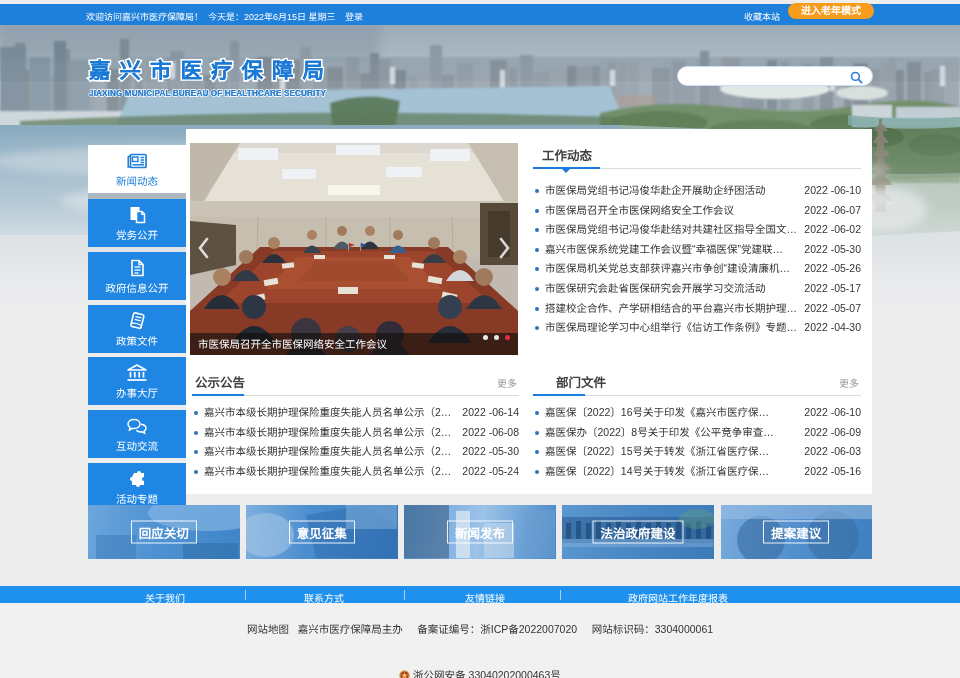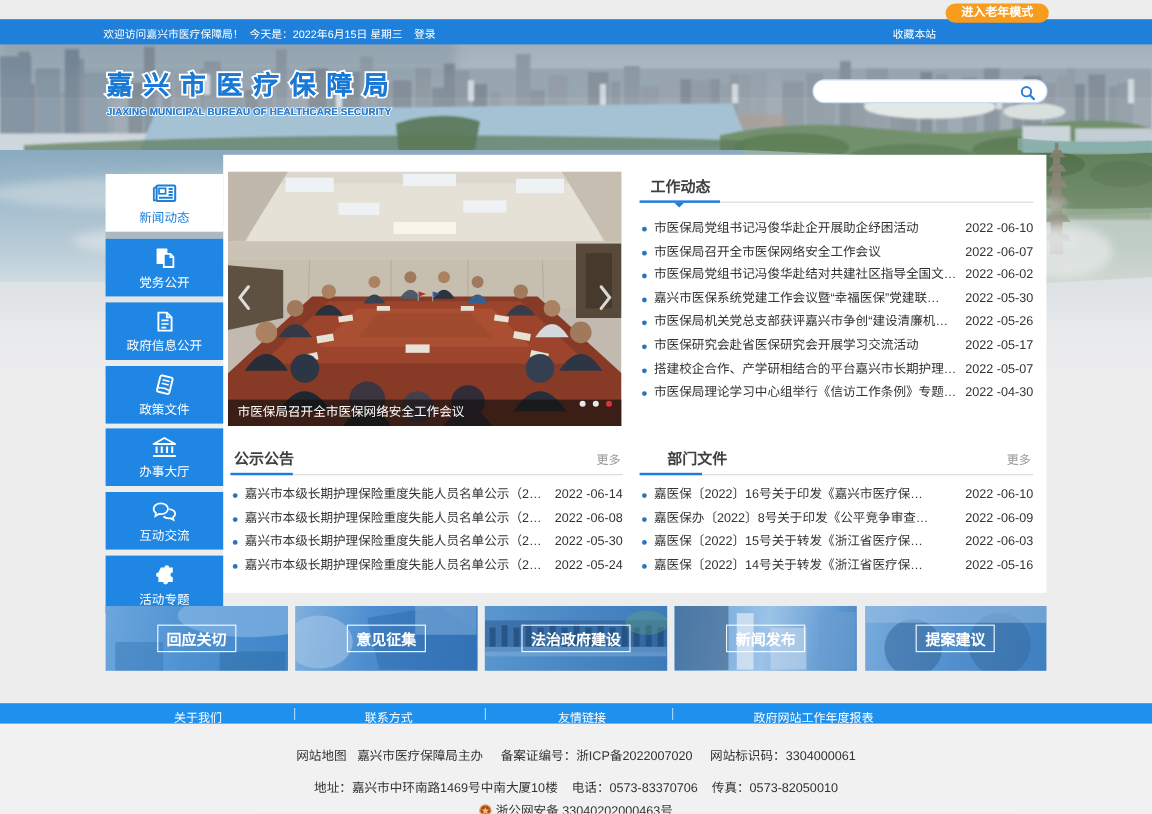--- a/index.html
+++ b/index.html
@@ -1,20 +1,20 @@
 <!DOCTYPE html>
 <html lang="zh-CN"><head>
 <meta charset="utf-8">
 <title>嘉兴市医疗保障局</title>
 <style>
 * { margin:0; padding:0; box-sizing:border-box; }
 html,body { width:960px; height:678px; overflow:hidden; }
 body { font-family:"Liberation Sans", sans-serif; background:#ededee; position:relative; }
 
-.topbar { position:absolute; left:0; top:16px; width:960px; height:21px; background:#1f80dc; color:#fff; font-size:9px; z-index:30; }
+.topbar { position:absolute; left:0; top:4px; width:960px; height:21px; background:#1f80dc; color:#fff; font-size:9px; z-index:30; }
 .topbar span { position:absolute; top:6px; }
 .tb-welcome { left:86px; }
 .tb-date { left:208px; }
 .tb-login { left:345px; }
 .tb-fav { left:744px; }
 .tb-btn { position:absolute; left:788px; top:2.5px; width:86px; height:16px; background:#f89c1e; border-radius:8px; color:#fff; font-size:10px; font-weight:bold; text-align:center; line-height:16px; z-index:31; }
 
 .header-photo { position:absolute; left:0; top:21px; width:960px; height:310px; z-index:1; }
 
 .logo { position:absolute; left:84px; top:48px; z-index:5; }
@@ -472,20 +472,29 @@
     <span class="blabel">回应关切</span>
   </div>
   <div class="banner" style="background:linear-gradient(100deg,#7fb0de 0%,#4d8ecf 40%,#3578bb 100%);">
     <svg width="151.5" height="53.5" viewBox="0 0 151.5 53.5" style="position:absolute;left:0;top:0;">
         <ellipse cx="20" cy="30" rx="28" ry="22" fill="#a9c9e8" opacity="0.55"></ellipse>
         <path d="M60 10 L120 0 L151 20 L151 53 L70 53 Z" fill="#2d6cae" opacity="0.5"></path>
         <rect x="100" y="0" width="51" height="24" fill="#7aaad8" opacity="0.6"></rect>
       </svg>
     <span class="blabel">意见征集</span>
   </div>
+  <div class="banner" style="background:linear-gradient(100deg,#5d9bd6 0%,#9cc3e8 50%,#4486c6 100%);">
+    <svg width="151.5" height="53.5" viewBox="0 0 151.5 53.5" style="position:absolute;left:0;top:0;">
+        <rect x="0" y="0" width="45" height="53.5" fill="#39597e" opacity="0.55"></rect>
+        <rect x="52" y="6" width="14" height="47" fill="#d9e6f2" opacity="0.8"></rect>
+        <rect x="80" y="18" width="30" height="35" fill="#c4d8ec" opacity="0.6"></rect>
+        <rect x="120" y="5" width="31" height="48" fill="#6d9fd0" opacity="0.6"></rect>
+      </svg>
+    <span class="blabel">新闻发布</span>
+  </div>
   <div class="banner" style="background:linear-gradient(100deg,#5b97cf 0%,#4987c4 50%,#3c7ab8 100%);">
     <svg width="151.5" height="53.5" viewBox="0 0 151.5 53.5" style="position:absolute;left:0;top:0;">
         <rect x="0" y="12" width="151.5" height="26" fill="#2c5e94" opacity="0.6"></rect>
         <g fill="#1e4a78" opacity="0.7">
           <rect x="4" y="18" width="5" height="16"></rect>
           <rect x="14" y="16" width="5" height="18"></rect>
           <rect x="24" y="18" width="5" height="16"></rect>
           <rect x="34" y="15" width="5" height="19"></rect>
           <rect x="44" y="18" width="5" height="16"></rect>
           <rect x="54" y="16" width="5" height="18"></rect>
@@ -497,29 +506,20 @@
           <rect x="114" y="15" width="5" height="19"></rect>
           <rect x="124" y="18" width="5" height="16"></rect>
           <rect x="134" y="16" width="5" height="18"></rect>
           <rect x="144" y="18" width="5" height="16"></rect>
         </g>
         <rect x="0" y="34" width="151.5" height="8" fill="#88b3dd" opacity="0.45"></rect>
         <ellipse cx="135" cy="14" rx="18" ry="10" fill="#65a083" opacity="0.4"></ellipse>
       </svg>
     <span class="blabel">法治政府建设</span>
   </div>
-  <div class="banner" style="background:linear-gradient(100deg,#5d9bd6 0%,#9cc3e8 50%,#4486c6 100%);">
-    <svg width="151.5" height="53.5" viewBox="0 0 151.5 53.5" style="position:absolute;left:0;top:0;">
-        <rect x="0" y="0" width="45" height="53.5" fill="#39597e" opacity="0.55"></rect>
-        <rect x="52" y="6" width="14" height="47" fill="#d9e6f2" opacity="0.8"></rect>
-        <rect x="80" y="18" width="30" height="35" fill="#c4d8ec" opacity="0.6"></rect>
-        <rect x="120" y="5" width="31" height="48" fill="#6d9fd0" opacity="0.6"></rect>
-      </svg>
-    <span class="blabel">新闻发布</span>
-  </div>
   <div class="banner" style="background:linear-gradient(100deg,#78abdc 0%,#528fcd 50%,#3e7fc0 100%);">
     <svg width="151.5" height="53.5" viewBox="0 0 151.5 53.5" style="position:absolute;left:0;top:0;">
         <ellipse cx="40" cy="35" rx="24" ry="24" fill="#2e6296" opacity="0.5"></ellipse>
         <ellipse cx="112" cy="32" rx="26" ry="26" fill="#35699e" opacity="0.5"></ellipse>
         <rect x="0" y="0" width="151.5" height="14" fill="#9dc2e6" opacity="0.5"></rect>
       </svg>
     <span class="blabel">提案建议</span>
   </div>
 </div>
 
@@ -528,19 +528,18 @@
   <i class="sep" style="left:245px;"></i>
   <span style="left:304px;">联系方式</span>
   <i class="sep" style="left:404px;"></i>
   <span style="left:465px;">友情链接</span>
   <i class="sep" style="left:560px;"></i>
   <span style="left:628px;">政府网站工作年度报表</span>
 </div>
 
 <div class="fbottom">
   <div class="frow1">网站地图&nbsp;&nbsp;&nbsp;嘉兴市医疗保障局主办&nbsp;&nbsp;&nbsp;&nbsp;&nbsp;备案证编号：浙ICP备2022007020&nbsp;&nbsp;&nbsp;&nbsp;&nbsp;网站标识码：3304000061</div>
-  <div class="frow2">地址：嘉兴市中环南路1469号中南大厦10楼&nbsp;&nbsp;&nbsp;&nbsp;电话：0573-83370706&nbsp;&nbsp;&nbsp;&nbsp;传真：0573-82050010</div>
   <div class="frow3"><svg width="11" height="11" viewBox="0 0 11 11" style="vertical-align:-2px">
         <circle cx="5.5" cy="5.5" r="5.2" fill="#d6a243"></circle>
         <circle cx="5.5" cy="5.5" r="4" fill="#b03a2e"></circle>
         <path d="M5.5 2 L6.3 4.5 L9 4.5 L6.9 6 L7.7 8.5 L5.5 7 L3.3 8.5 L4.1 6 L2 4.5 L4.7 4.5 Z" fill="#f0c75e"></path>
       </svg> 浙公网安备 33040202000463号</div>
 </div>
 
 </body></html>

